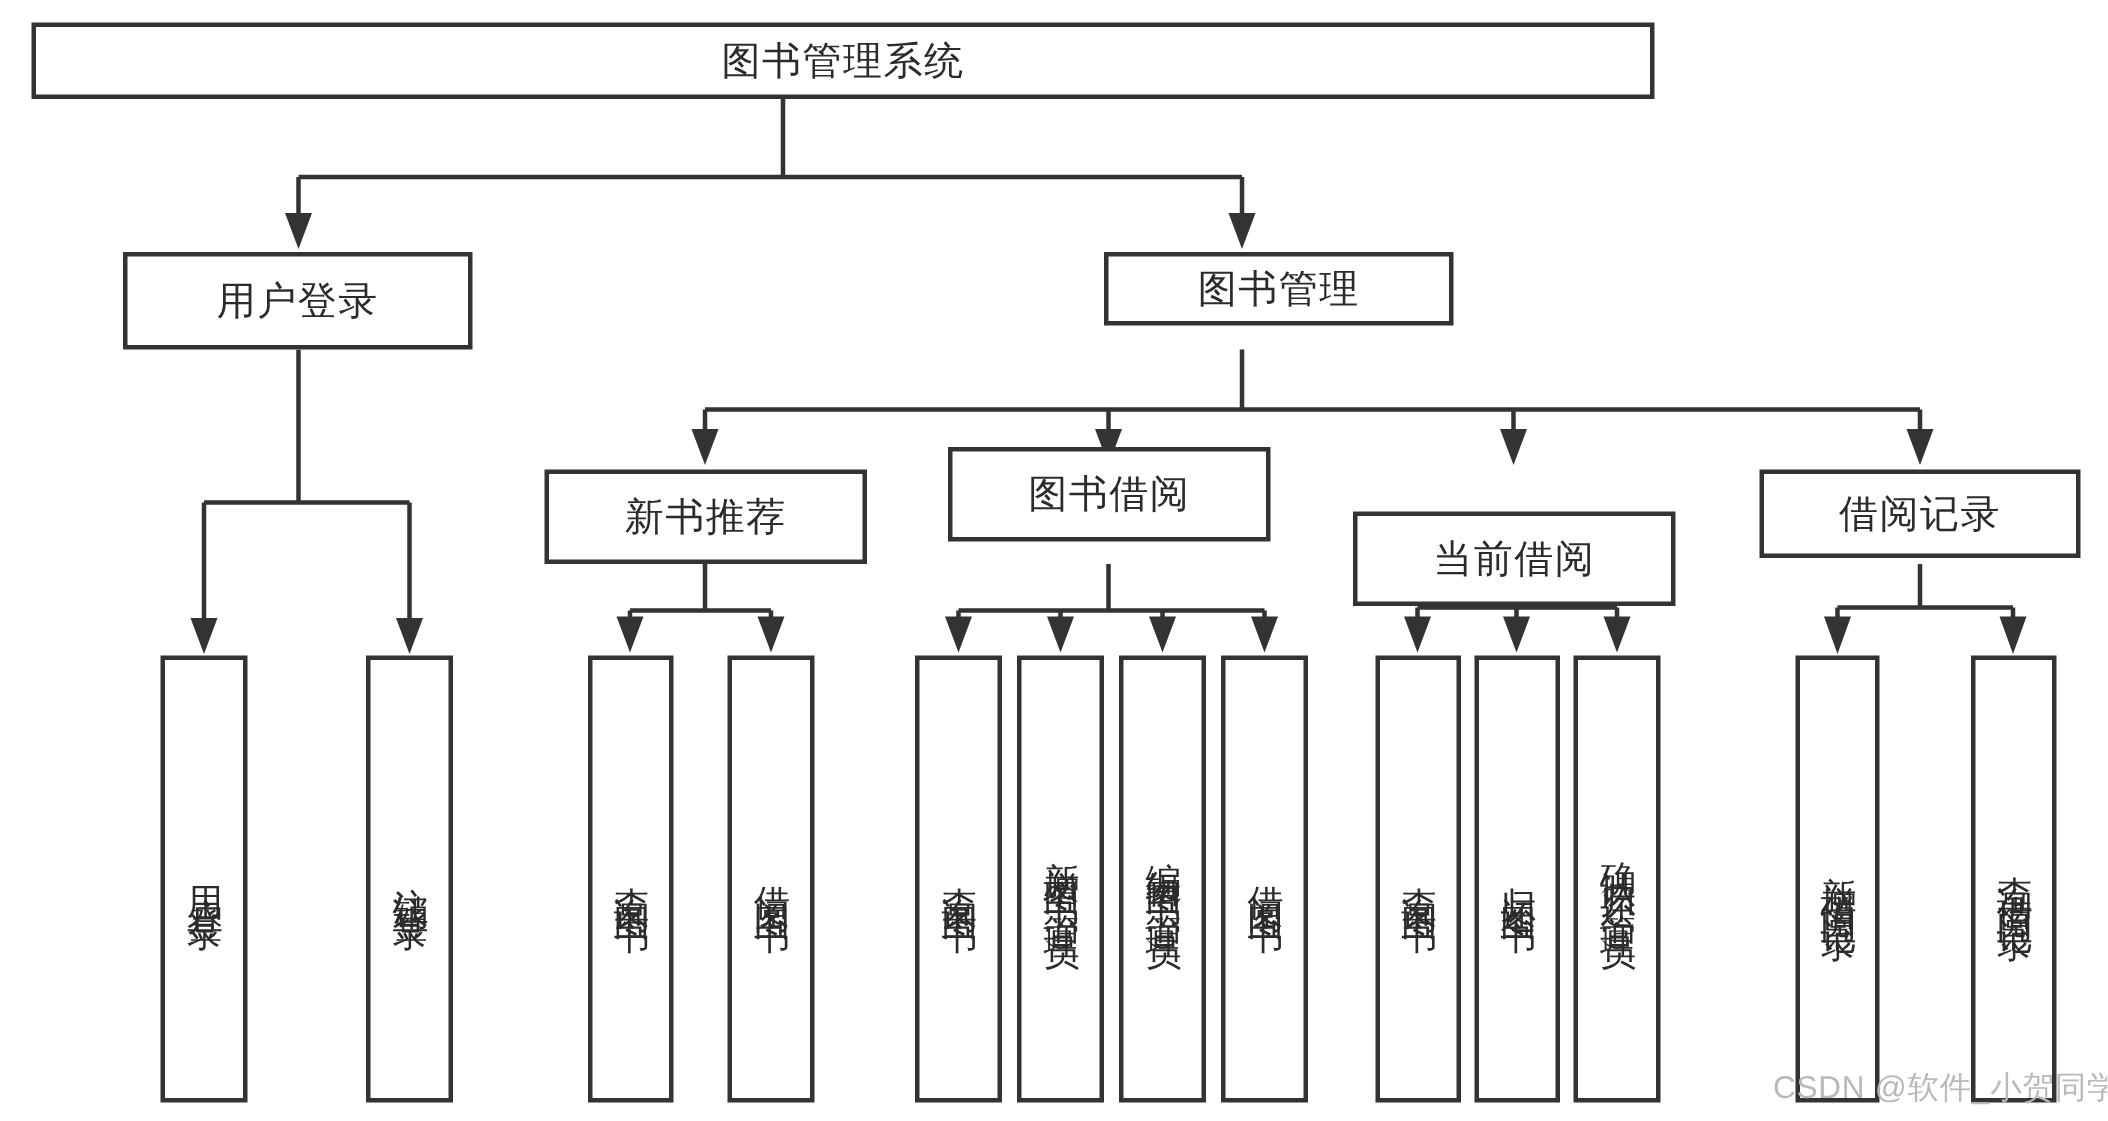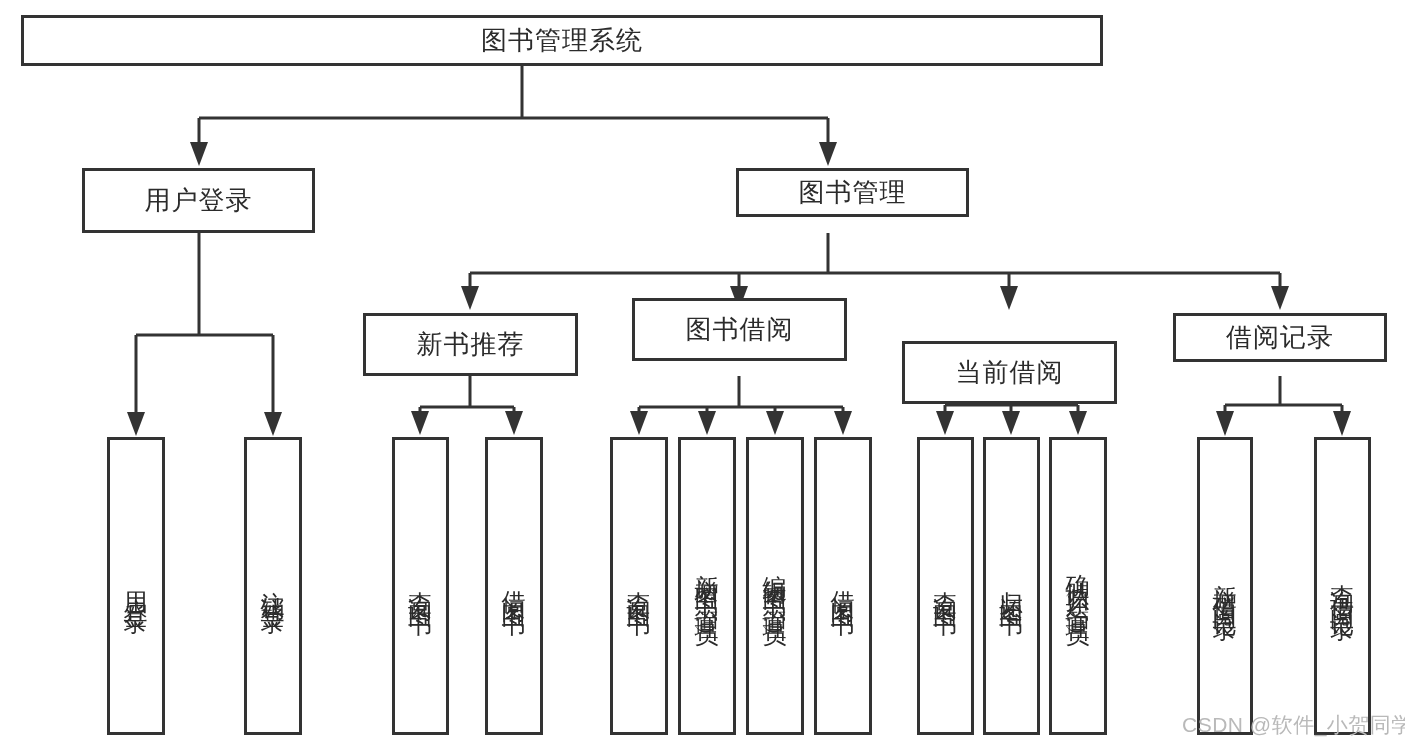--- a/index.html
+++ b/index.html
@@ -26,21 +26,21 @@
     writing-mode:vertical-rl;text-orientation:mixed;
     font-size:24px;letter-spacing:7px;line-height:1.05;
   }
   .leaf{top:437px;height:298px;}
   #n-root{left:21px;top:15px;width:1082px;height:51px;}
   #n-user-login{left:82px;top:168px;width:233px;height:65px;}
   #n-book-manage{left:712px;top:168px;width:233px;height:49px;margin-left:24px;}
   #n-new-rec{left:363px;top:313px;width:215px;height:63px;}
   #n-book-borrow{left:632px;top:298px;width:215px;height:63px;}
   #n-current-borrow{left:902px;top:313px;width:215px;height:63px;margin-top:28px;}
-  #n-borrow-record{left:1173px;top:313px;width:214px;height:49px;}
+  #n-borrow-record{left:1173px;top:313px;width:214px;height:59px;}
   #n-ul-login{left:107px;width:58px;}
   #n-ul-logout{left:244px;width:58px;}
   #n-nb-query{left:392px;width:57px;}
   #n-nb-borrow{left:485px;width:58px;}
   #n-bb-query{left:610px;width:58px;}
   #n-bb-add{left:678px;width:58px;}
   #n-bb-edit{left:746px;width:58px;}
   #n-bb-borrow{left:814px;width:58px;}
   #n-cb-query{left:917px;width:57px;}
   #n-cb-return{left:983px;width:57px;}

